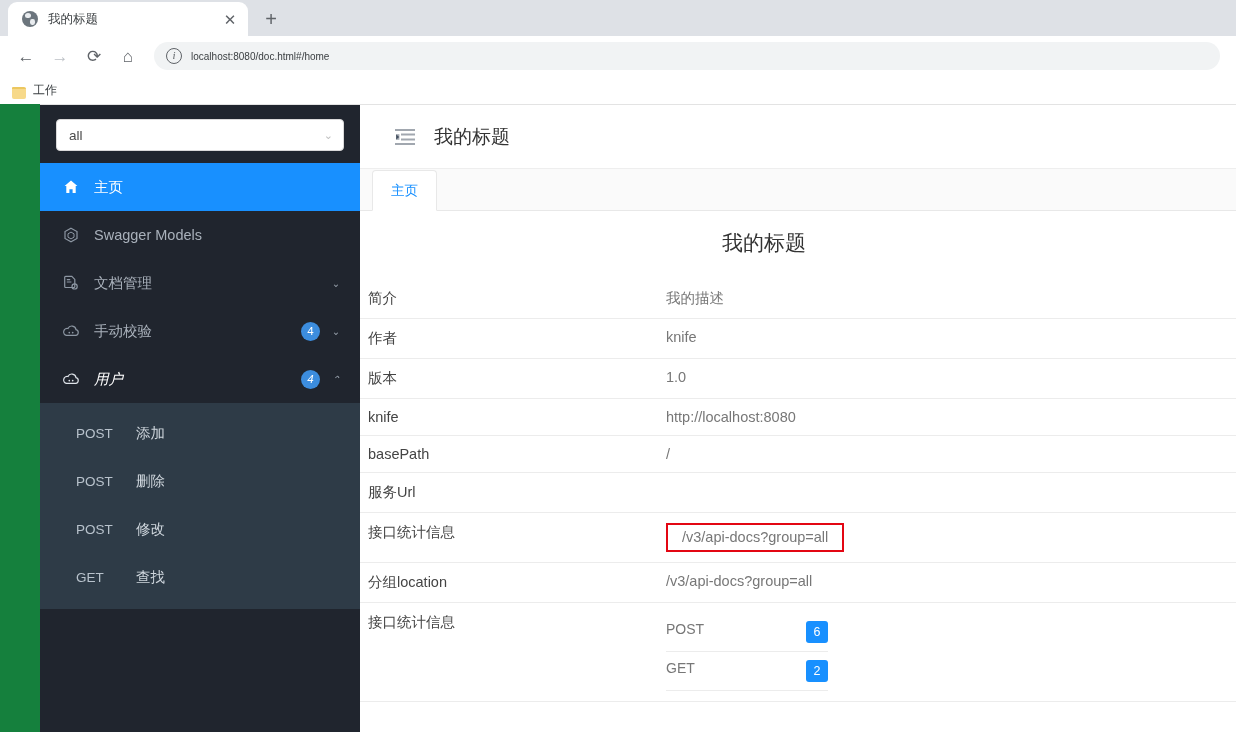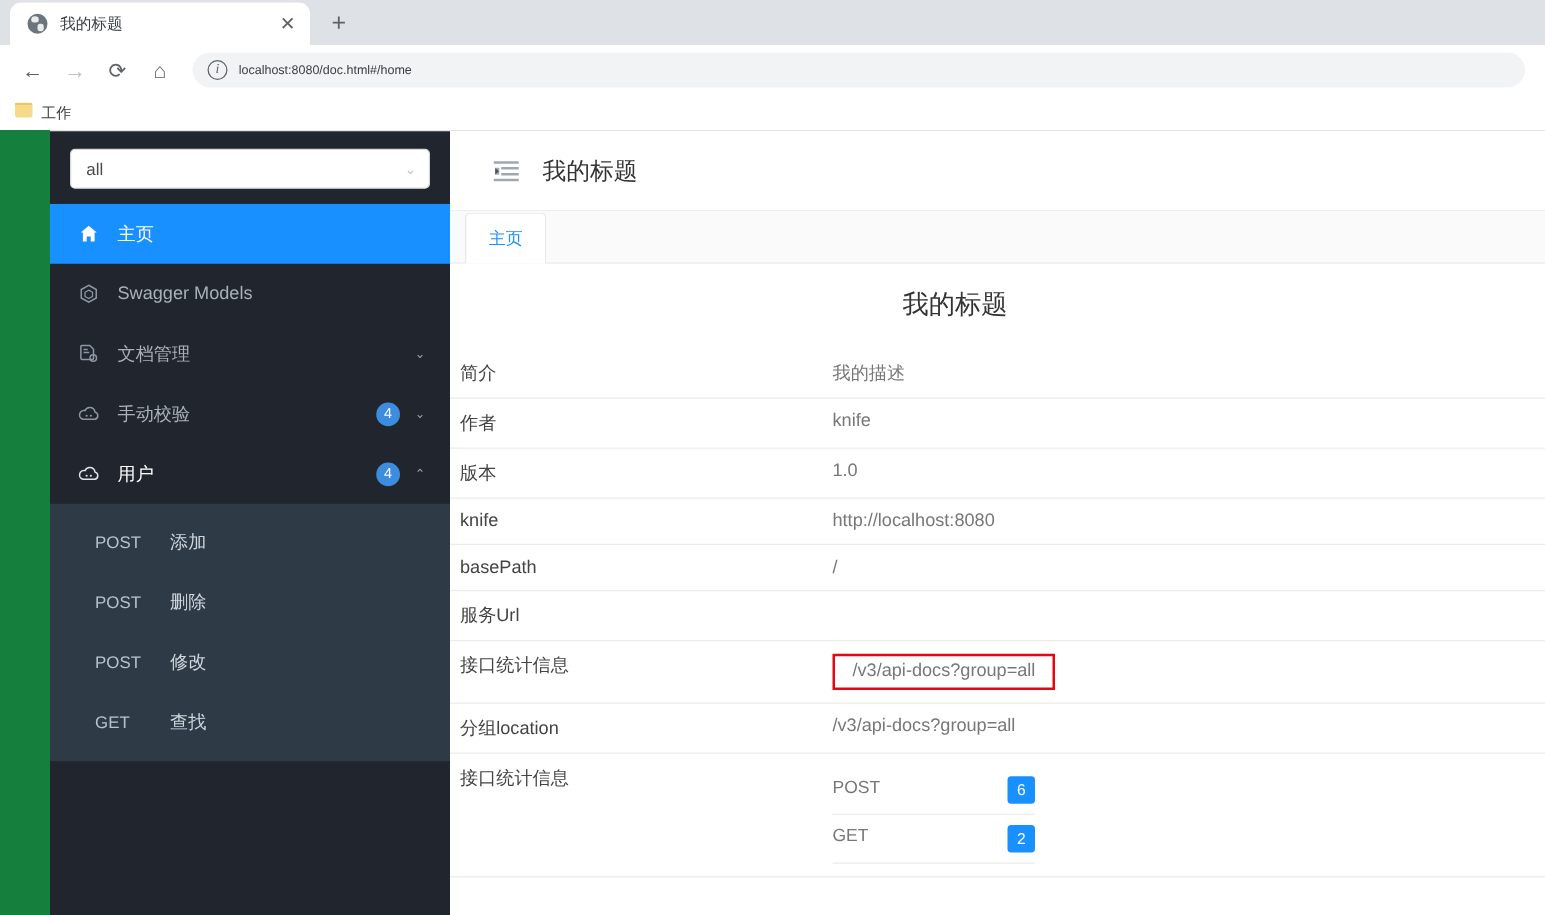--- a/index.html
+++ b/index.html
@@ -73,21 +73,21 @@
     border: 1.3px solid #5f6368; border-radius:50%;
     color:#5f6368; font-size:11px; line-height:13px; text-align:center;
     font-family: "Liberation Serif", serif; font-style: italic;
   }
   .omni-url { font-size: 10px; color: #3c4043; }
 
   .bookmarks {
     height: 28px; background:#fff; display:flex; align-items:center;
     padding: 0 12px; gap: 8px;
   }
-  .bm-item { display:flex; align-items:flex-start; gap:7px; }
+  .bm-item { display:flex; align-items:flex-end; gap:7px; }
   .bm-folder {
     width: 14px; height: 12px; background:#f7d98a;
     border-radius: 1px 2px 2px 2px; position:relative;
     border-top: 2px solid #ecc75f;
   }
   .bm-label { font-size: 12px; color:#3c4043; }
 
   
   .app {
     position:absolute; left:0; top:104px; right:0; bottom:0;
@@ -109,21 +109,21 @@
   }
   .select-value { flex:1; font-size: 13.5px; color:#4a4a4a; }
   .select-caret { color:#bfbfbf; font-size: 11px; }
 
   .menu { flex:1; overflow:hidden; }
   .menu-item {
     height: 48px; display:flex; align-items:center;
     padding: 0 18px 0 22px; color:#a9b1bb; font-size: 14.5px;
   }
   .menu-item.active { background:#1890ff; color:#fff; }
-  .menu-item.open-parent { color:#ffffff; }
+  .menu-item.open-parent { color:#ffffff;font-style:italic; }
   .mi-icon {
     width: 18px; flex:0 0 18px; margin-right: 14px;
     display:flex; align-items:center; justify-content:center;
   }
   .mi-icon svg { display:block; }
   .mi-label { flex:1; white-space:nowrap; }
   .mi-badge {
     min-width: 19px; height: 19px; border-radius: 50%;
     background:#3c8dde; color:#fff; font-size: 11.5px;
     display:flex; align-items:center; justify-content:center;

